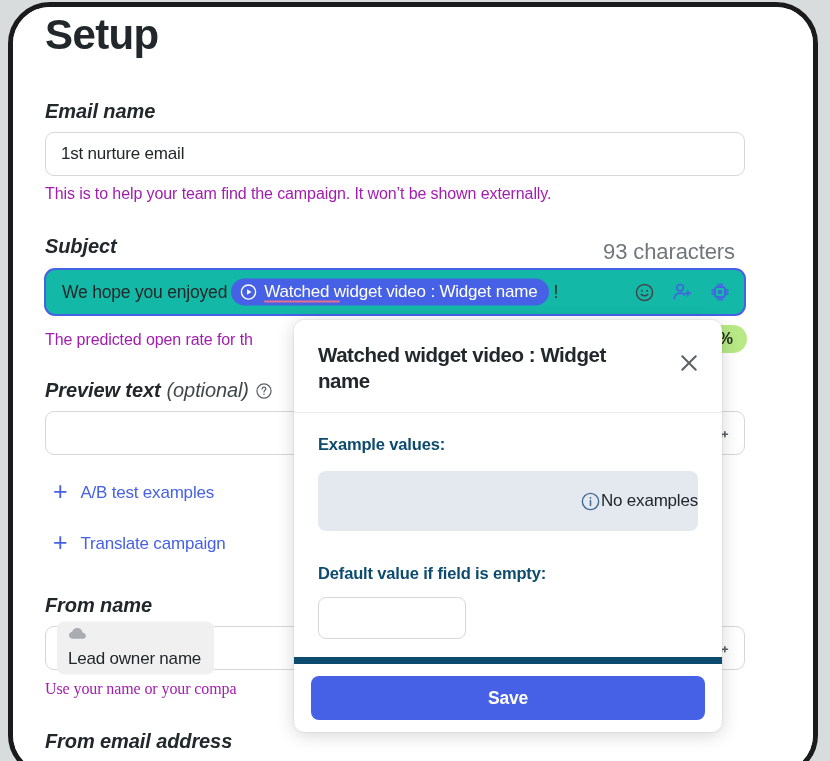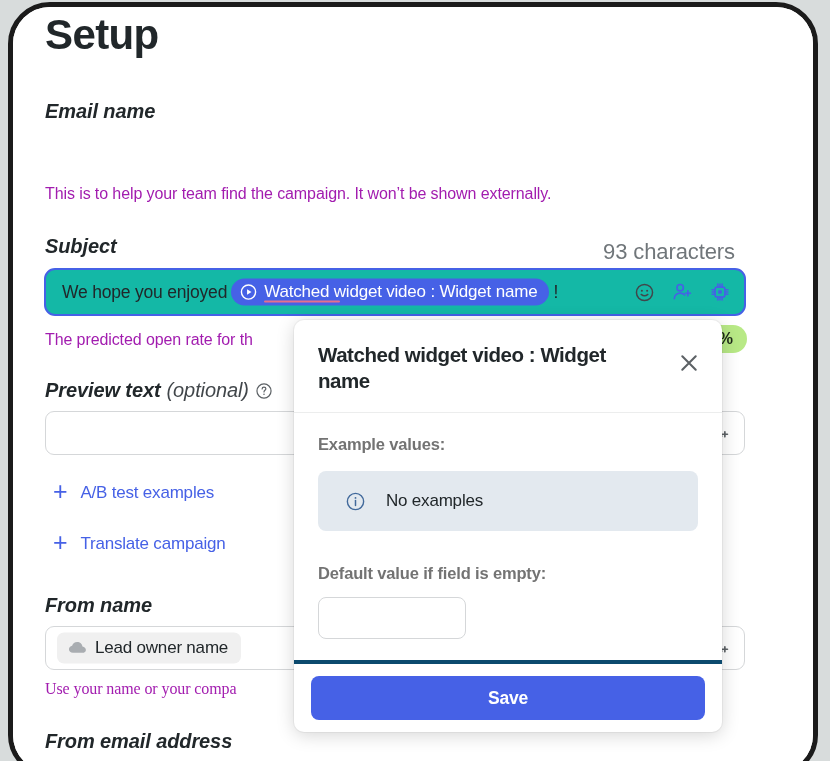--- a/index.html
+++ b/index.html
@@ -223,28 +223,28 @@
 
   
   #lbl-from-name { left: 32px; top: 587px; }
   #input-from-name { left: 32px; top: 619px; width: 700px; height: 44px; }
   .gray-chip {
     position: absolute;
     left: 11px;
     top: 50%;
     transform: translateY(-50%);
     display: inline-flex;
-    align-items: center;
     gap: 8px;
     background: #f0f0f0;
     border-radius: 7px;
     padding: 5px 13px 6px 11px;
     font-size: 17px;
     color: #21272a;
     letter-spacing: -0.2px;
+    flex-direction: column;
   }
   #from-person-icon {
     position: absolute;
     right: 14px;
     top: 50%;
     transform: translateY(-50%);
   }
   #help-from-name { left: 32px; top: 673px; font-family: Liberation Serif, serif; }
   #lbl-from-email { left: 32px; top: 723px; }
 
@@ -282,32 +282,32 @@
     width: 26px;
     height: 26px;
     cursor: pointer;
   }
   #popover-body {
     padding: 22px 24px 0 24px;
   }
   .pop-label {
     font-size: 16.5px;
     font-weight: 700;
-    color: #737373;
+    color: #0c4a6e;
     letter-spacing: -0.15px;
   }
   #examples-box {
     margin-top: 17px;
     background: #e3e9ef;
     border-radius: 8px;
     height: 60px;
     display: flex;
     align-items: center;
     padding-left: 27px;
-    gap: 20px;
+    justify-content: flex-end;
   }
   #examples-text {
     font-size: 17px;
     color: #21272a;
     letter-spacing: -0.2px;
   }
   #lbl-default { margin-top: 33px; }
   #input-default {
     margin-top: 14px;
     width: 148px;
@@ -316,21 +316,21 @@
     border-radius: 8px;
     background: #ffffff;
     box-sizing: border-box;
   }
   #popover-footer {
     position: absolute;
     left: 0;
     right: 0;
     bottom: 0;
     height: 68px;
-    border-top: 4px solid #0c4a6e;
+    border-top: 7px solid #0c4a6e;
     display: flex;
     align-items: center;
     justify-content: center;
   }
   #save-button {
     width: 394px;
     height: 44px;
     background: #4661e6;
     border: none;
     border-radius: 8px;
@@ -347,20 +347,23 @@
 </head>
 <body>
 
 <div id="root">
   <div class="device-frame">
     <div class="page">
 
       <div class="page-title">Setup</div>
 
       <div class="field-label" id="lbl-email-name">Email name</div>
+      <div class="text-input" id="input-email-name">
+        <span class="value">1st nurture email</span>
+      </div>
       <div class="helper-text" id="help-email-name">This is to help your team find the campaign. It won’t be shown externally.</div>
 
       <div class="field-label" id="lbl-subject">Subject</div>
       <div id="char-count">93 characters</div>
 
       <div id="subject-box">
         <div id="subject-text">
           <span>We hope you enjoyed</span>
           <span class="merge-token">
             <span>

